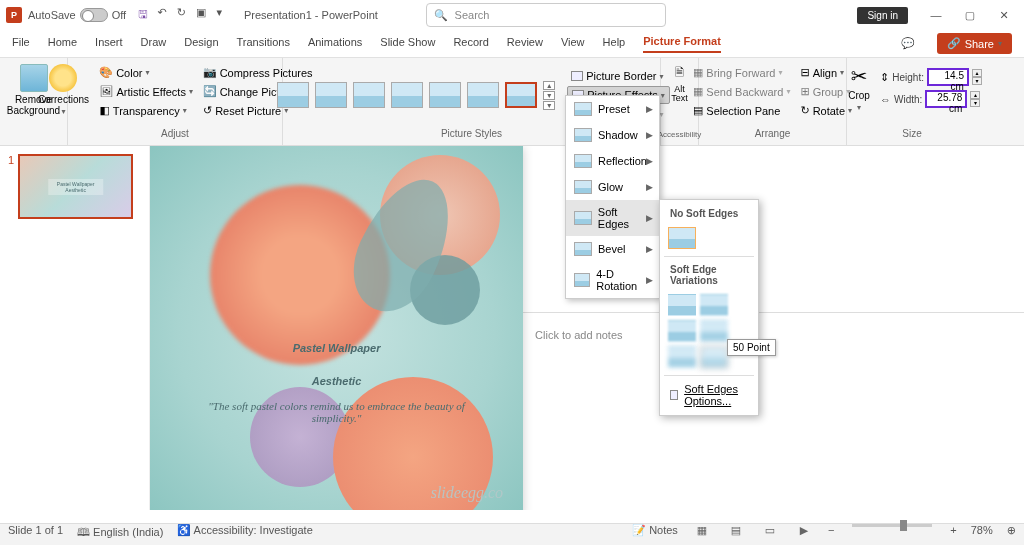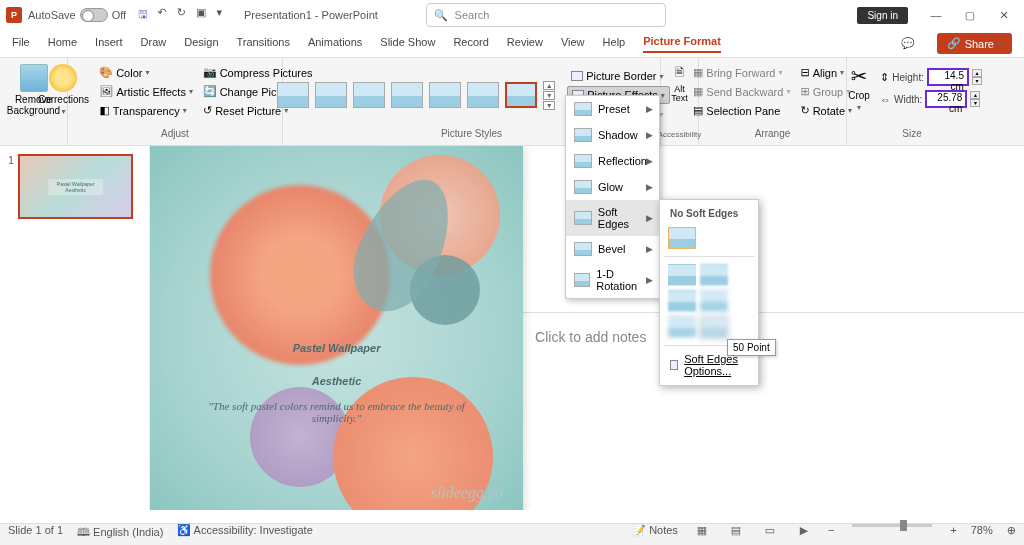--- a/index.html
+++ b/index.html
@@ -58,21 +58,21 @@
 .flower{position:absolute;border-radius:50%}
 .f1{width:180px;height:180px;background:radial-gradient(circle,#f4a582 30%,#e8856b 70%);top:40px;left:60px;filter:blur(2px)}
 .f2{width:120px;height:120px;background:radial-gradient(circle,#f7c4b0,#eb9478);top:10px;left:230px;opacity:.9}
 .f3{width:100px;height:100px;background:radial-gradient(circle,#c9a8d4,#a787b8);bottom:30px;left:100px;opacity:.8}
 .f4{width:160px;height:160px;background:radial-gradient(circle,#f4a582,#e8856b);bottom:-20px;right:30px}
 .f5{width:70px;height:70px;background:#6b9b9e;top:110px;left:260px;opacity:.8}
 .leaf{position:absolute;width:80px;height:140px;background:#7dadae;border-radius:50% 50% 50% 50%/60% 60% 40% 40%;transform:rotate(25deg);top:30px;right:80px;opacity:.7}
 .slide-title{position:absolute;top:180px;left:50%;transform:translateX(-50%);font-family:Georgia,serif;font-size:30px;font-style:italic;font-weight:bold;color:#4a6b6e;text-align:center;line-height:1.1}
 .slide-sub{position:absolute;top:255px;left:50%;transform:translateX(-50%);font-family:Georgia,serif;font-size:11px;font-style:italic;color:#4a6b6e;text-align:center;width:280px}
 .watermark{position:absolute;bottom:15px;right:20px;font-family:Georgia,serif;font-style:italic;font-size:16px;color:rgba(180,200,200,.9)}
-.notes-bar{height:25px;border-top:1px solid #ddd;padding:16px 12px;color:#888;font-size:14px;width:100%;text-align:left}
+.notes-bar{height:25px;border-top:1px solid #ddd;padding:16px 12px;color:#888;font-size:11px;width:100%;text-align:left}
 .dropdown{position:absolute;top:95px;left:565px;width:95px;background:#fff;border:1px solid #ccc;box-shadow:2px 2px 6px rgba(0,0,0,.25);z-index:50}
 .dd-item{display:flex;align-items:center;gap:6px;padding:6px 8px;position:relative}
 .dd-item.hl{background:#e5e5e5}
 .dd-thumb{width:18px;height:14px;background:linear-gradient(#cfe8f5 55%,#9ccde3 55%);border:1px solid #aaa}
 .dd-arrow{position:absolute;right:6px;font-size:9px;color:#666}
 .submenu{position:absolute;top:199px;left:659px;width:100px;background:#fff;border:1px solid #ccc;box-shadow:2px 2px 8px rgba(0,0,0,.3);z-index:60;padding:4px}
 .sub-head{font-size:10px;font-weight:600;color:#555;padding:4px 6px}
 .sub-grid{display:flex;flex-wrap:wrap;gap:4px;padding:4px}
 .se-item{width:28px;height:22px;background:linear-gradient(#cfe8f5 55%,#9ccde3 55%);border:1px solid transparent}
 .se-item.none{border:1px solid #f7b05b;background:linear-gradient(#cfe8f5 55%,#9ccde3 55%)}
@@ -356,31 +356,32 @@
       <span>Soft Edges</span>
       <span class="dd-arrow">▶</span>
     </div>
   <div class="dd-item">
       <span class="dd-thumb"></span>
       <span>Bevel</span>
       <span class="dd-arrow">▶</span>
     </div>
   <div class="dd-item">
       <span class="dd-thumb"></span>
-      <span>1-D Rotation</span>
+      <span>4-D Rotation</span>
       <span class="dd-arrow">▶</span>
     </div>
 </div>
 
 <div class="submenu">
   <div class="sub-head">No Soft Edges</div>
   <div class="sub-grid">
       <div class="se-item none"></div>
     </div>
   <div class="sub-sep"></div>
+  <div class="sub-head">Soft Edge Variations</div>
   <div class="sub-grid">
     <div class="se-item"></div>
     <div class="se-item se-blur1"></div>
     <div class="se-item se-blur1"></div>
     <div class="se-item se-blur2"></div>
     <div class="se-item se-blur2"></div>
     <div class="se-item se-blur3 hov"></div>
   </div>
   <div class="sub-sep"></div>
   <div class="sub-opt">

